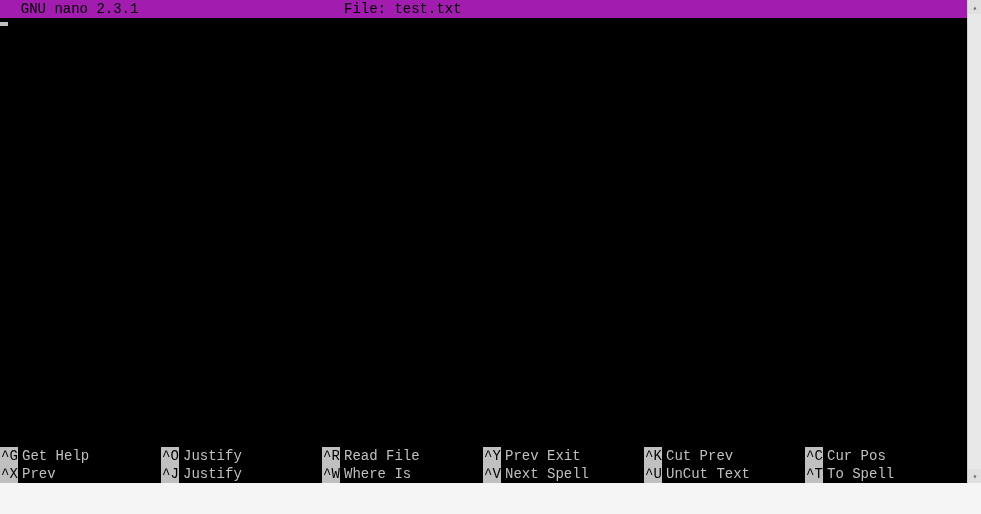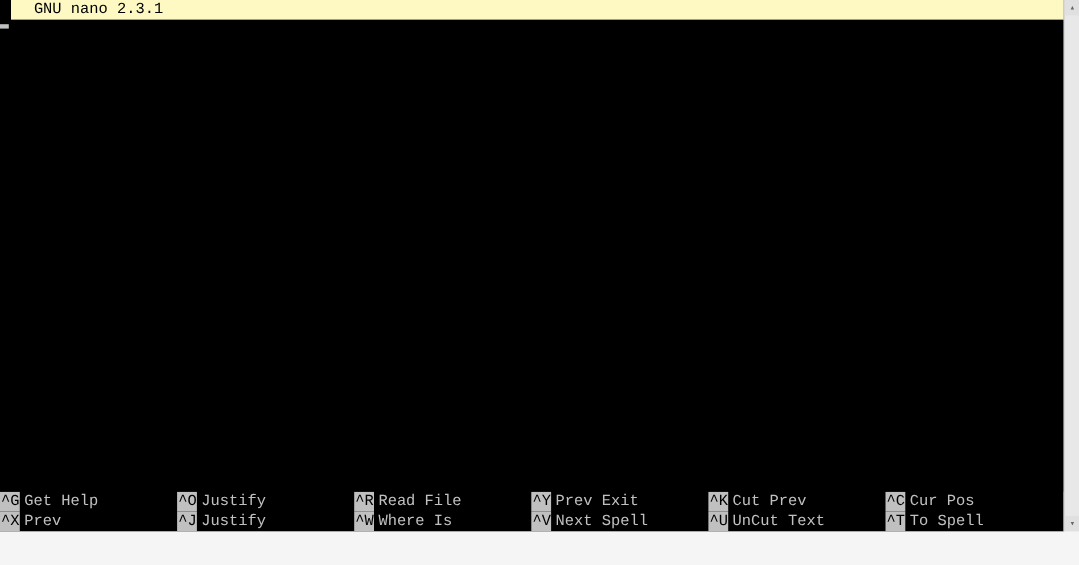--- a/index.html
+++ b/index.html
@@ -17,28 +17,27 @@
     left: 0;
     top: 0;
     width: 967px;
     height: 483px;
     background: #000;
     color: #c0c0c0;
     display: flex;
     flex-direction: column;
   }
   .titlebar {
-    background: #fef9c3;
+    background: #a21caf;
     color: #000;
     height: 18px;
     line-height: 18px;
     display: flex;
     padding-left: 4px;
     white-space: pre;
-    margin-left: 10px;
   }
   .titlebar .left { width: 340px; }
   .titlebar .center { flex: 0 0 auto; }
   .editor-area {
     flex: 1;
     background: #000;
     position: relative;
   }
   .cursor {
     position: absolute;
@@ -97,20 +96,21 @@
   }
   .scroll-up { position: absolute; top: 0; }
   .scroll-down { position: absolute; bottom: 0; }
 </style>
 </head>
 <body>
 
 <div class="terminal">
   <div class="titlebar">
     <span class="left">  GNU nano 2.3.1</span>
+    <span class="center">File: test.txt</span>
   </div>
   <div class="editor-area">
     <span class="cursor"></span>
     <span></span>
   </div>
   <div class="shortcut-bar">
     <div class="shortcut-row">
       <div class="shortcut">
         <span class="key">^G</span>
         <span class="label">Get Help</span>

